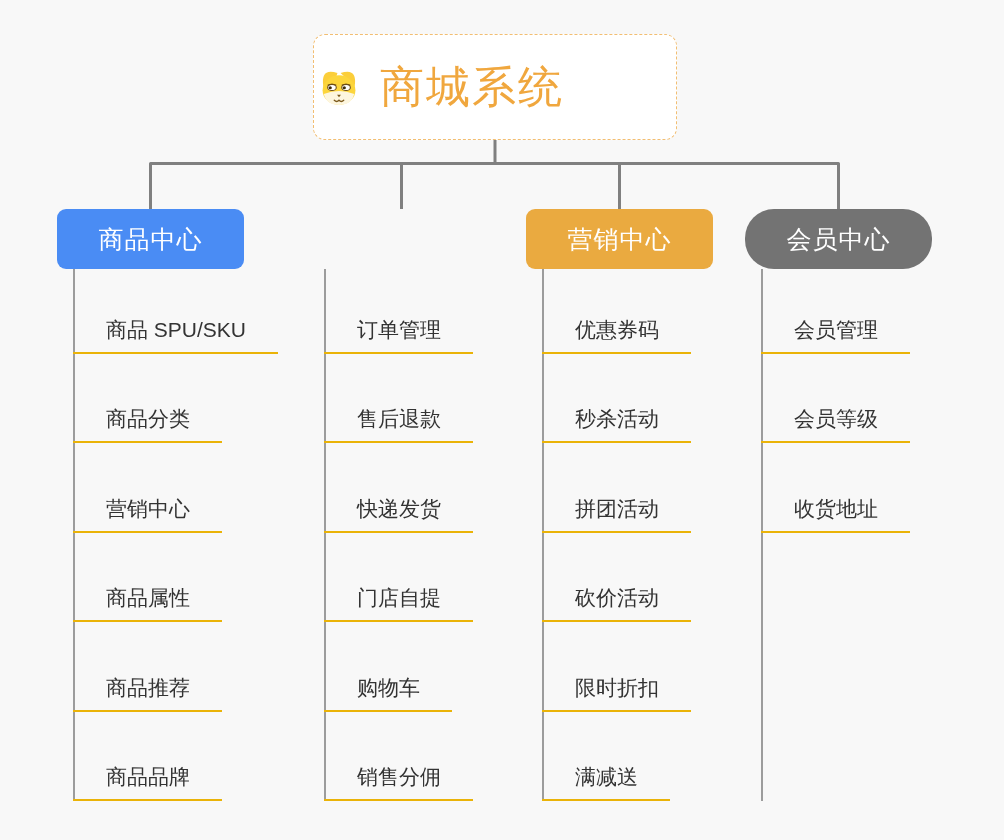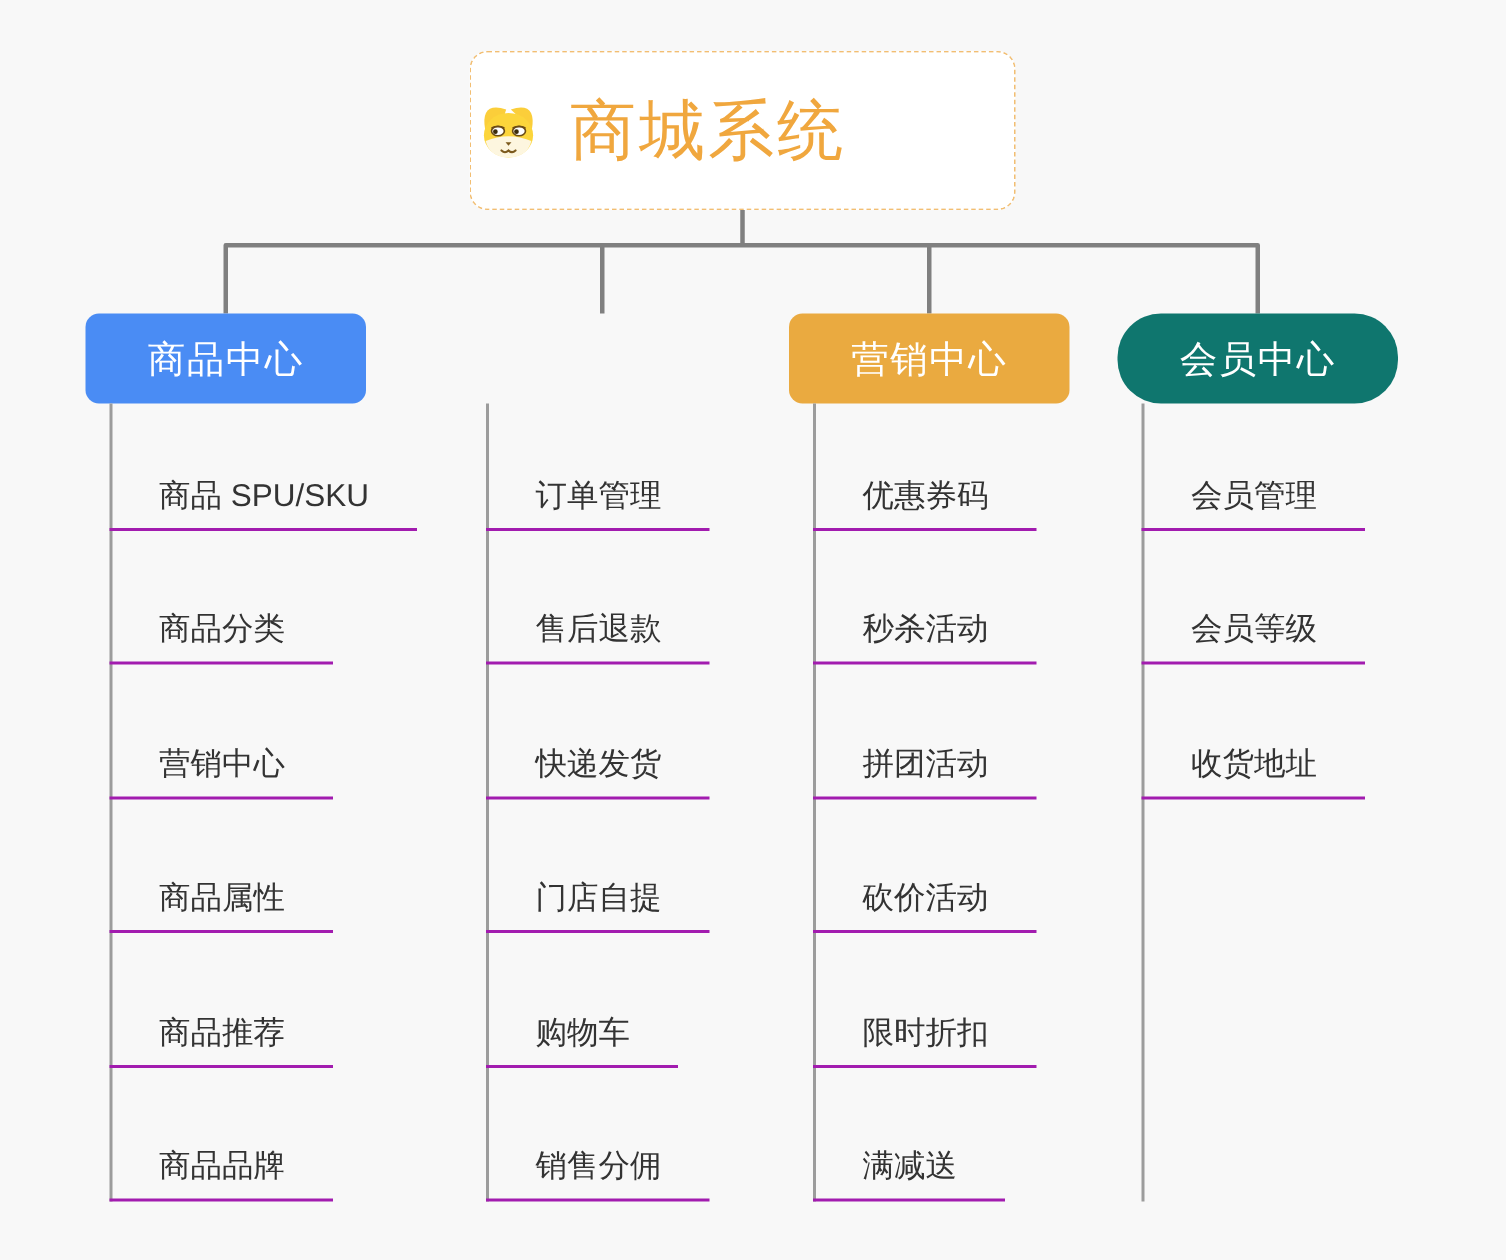--- a/index.html
+++ b/index.html
@@ -62,21 +62,21 @@
     margin: 0; padding: 0; list-style: none;
   }
   .item {
     height: 89.5px;
     display: flex;
     align-items: flex-end;
   }
   .item-text {
     margin-left: 16px;
     padding: 0 32px 8px 33px;
-    border-bottom: 2px solid #a21caf;
+    border-bottom: 2px solid #eab308;
     font-size: 21px;
     color: #333333;
     white-space: nowrap;
   }
 </style>
 </head>
 <body>
 
 <div class="canvas">
 
@@ -175,21 +175,21 @@
         <li class="item">
           <span class="item-text">限时折扣</span>
         </li>
         <li class="item">
           <span class="item-text">满减送</span>
         </li>
       </ul>
   </div>
 
   <div class="column col-3">
-    <div class="branch-header" style="background: #0f766e; border-radius: 29px;">会员中心</div>
+    <div class="branch-header" style="background: #737373; border-radius: 29px;">会员中心</div>
     <div class="trunk"></div>
     <ul class="items">
         <li class="item">
           <span class="item-text">会员管理</span>
         </li>
         <li class="item">
           <span class="item-text">会员等级</span>
         </li>
         <li class="item">
           <span class="item-text">收货地址</span>

